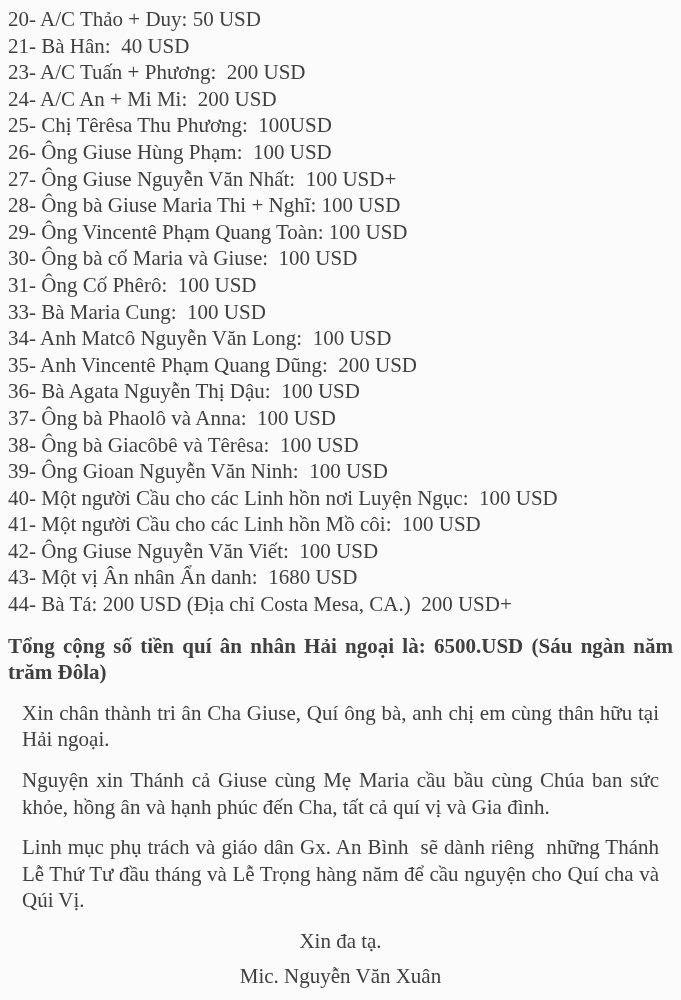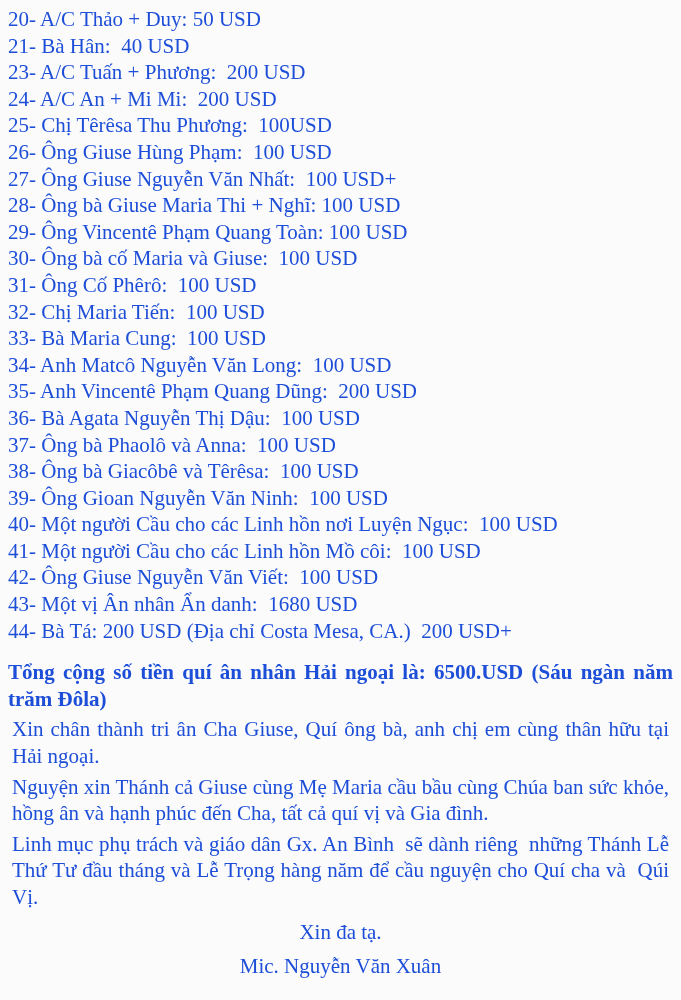--- a/index.html
+++ b/index.html
@@ -13,34 +13,34 @@
     background: #fbfbfb;
   }
   .page {
     box-sizing: border-box;
     width: 681px;
     height: 1000px;
     padding: 6px 8px 0 8px;
     font-family: "Liberation Serif", "DejaVu Serif", serif;
     font-size: 21px;
     line-height: 26.6px;
-    color: #1d4ed8;
+    color: #404040;
     background: #fbfbfb;
   }
   .donor-line {
     white-space: pre-wrap;
   }
   .total-line {
     margin: 15px 0 0 0;
     font-weight: 700;
     text-align: justify;
     white-space: pre-wrap;
   }
   .para {
-    margin: 4px;
+    margin: 14px;
     text-align: justify;
     white-space: pre-wrap;
   }
   .center-line {
     margin: 8px;
     text-align: center;
     white-space: pre-wrap;
   }
 </style>
 </head>
@@ -53,21 +53,20 @@
       <div class="donor-line">21- Bà Hân:  40 USD</div>
       <div class="donor-line">23- A/C Tuấn + Phương:  200 USD</div>
       <div class="donor-line">24- A/C An + Mi Mi:  200 USD</div>
       <div class="donor-line">25- Chị Têrêsa Thu Phương:  100USD</div>
       <div class="donor-line">26- Ông Giuse Hùng Phạm:  100 USD</div>
       <div class="donor-line">27- Ông Giuse Nguyễn Văn Nhất:  100 USD+</div>
       <div class="donor-line">28- Ông bà Giuse Maria Thi + Nghĩ: 100 USD</div>
       <div class="donor-line">29- Ông Vincentê Phạm Quang Toàn: 100 USD</div>
       <div class="donor-line">30- Ông bà cố Maria và Giuse:  100 USD</div>
       <div class="donor-line">31- Ông Cố Phêrô:  100 USD</div>
-      <div class="donor-line">32- Chị Maria Tiến:  100 USD</div>
       <div class="donor-line">33- Bà Maria Cung:  100 USD</div>
       <div class="donor-line">34- Anh Matcô Nguyễn Văn Long:  100 USD</div>
       <div class="donor-line">35- Anh Vincentê Phạm Quang Dũng:  200 USD</div>
       <div class="donor-line">36- Bà Agata Nguyễn Thị Dậu:  100 USD</div>
       <div class="donor-line">37- Ông bà Phaolô và Anna:  100 USD</div>
       <div class="donor-line">38- Ông bà Giacôbê và Têrêsa:  100 USD</div>
       <div class="donor-line">39- Ông Gioan Nguyễn Văn Ninh:  100 USD</div>
       <div class="donor-line">40- Một người Cầu cho các Linh hồn nơi Luyện Ngục:  100 USD</div>
       <div class="donor-line">41- Một người Cầu cho các Linh hồn Mồ côi:  100 USD</div>
       <div class="donor-line">42- Ông Giuse Nguyễn Văn Viết:  100 USD</div>

